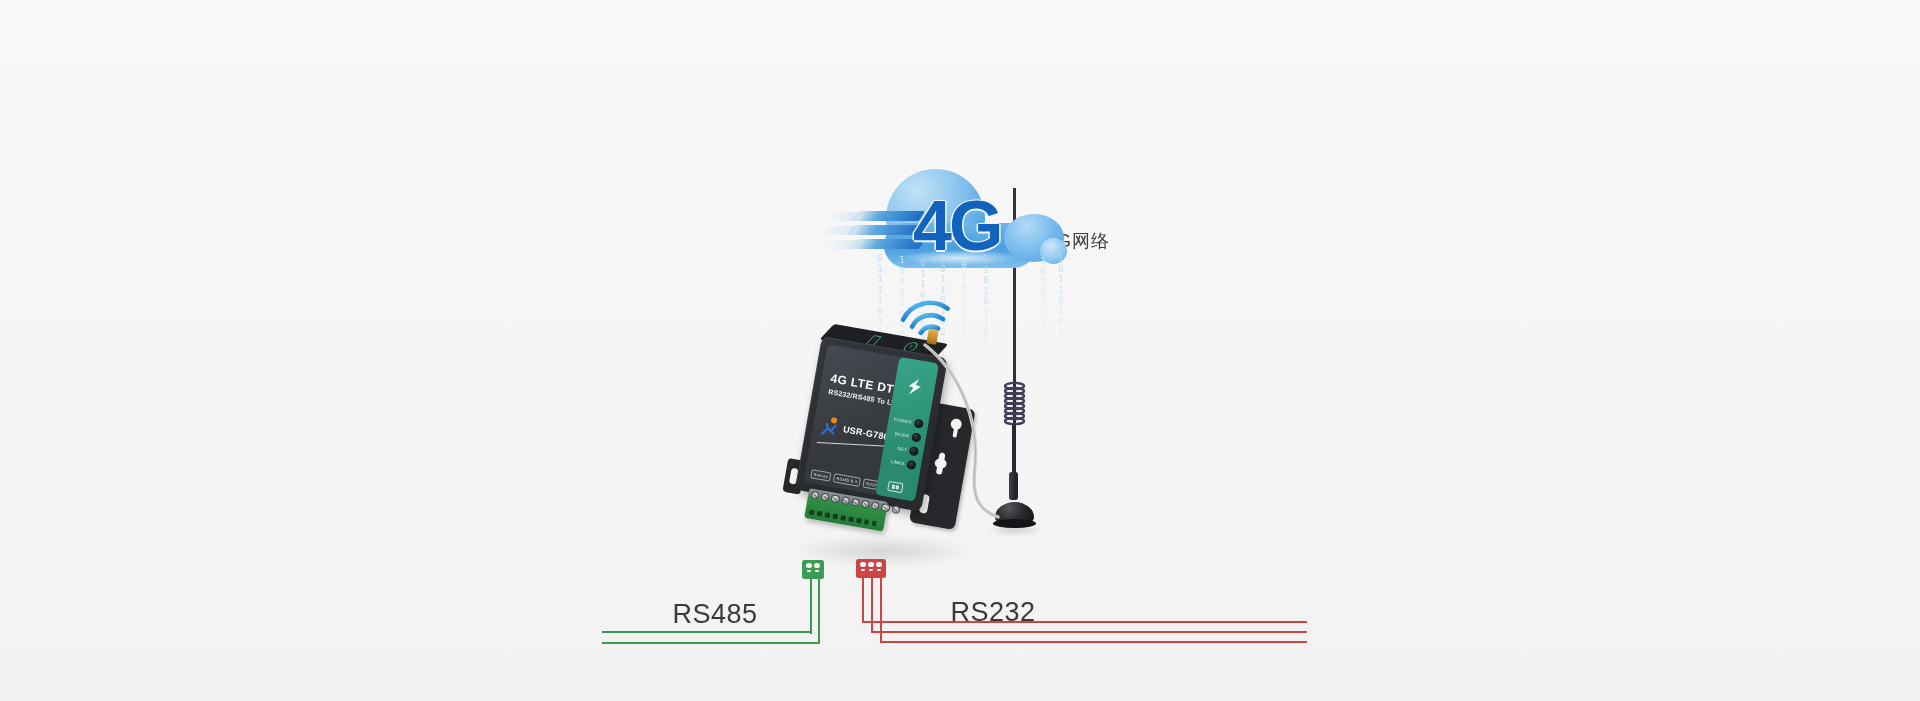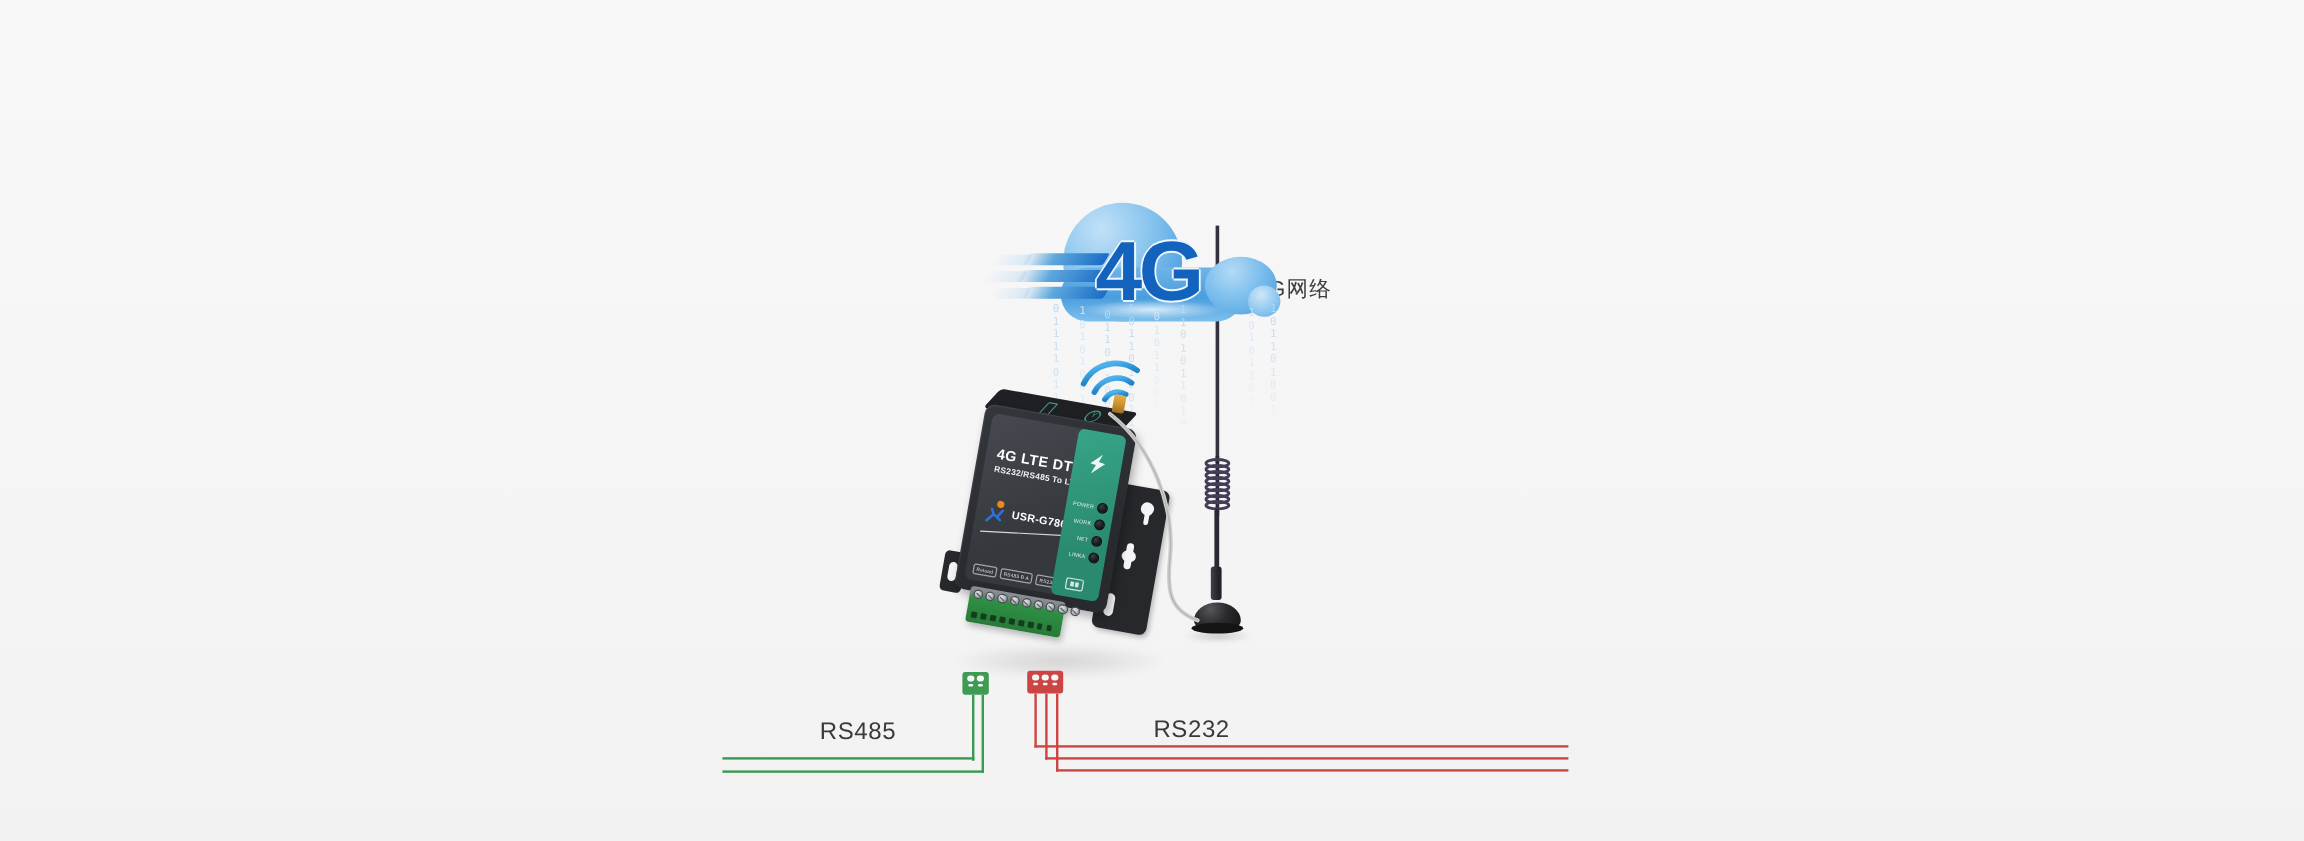--- a/index.html
+++ b/index.html
@@ -128,21 +128,21 @@
   .conn{position:absolute;border-radius:2.5px;z-index:8;display:flex;flex-direction:column;align-items:center;}
   .conn-485{left:802px;top:560px;width:22px;height:19px;background:#3d9b52;}
   .conn-232{left:856px;top:559px;width:30px;height:19px;background:#cd4543;}
   .conn .pins{display:flex;gap:2.5px;margin-top:2.5px;}
   .conn .pin{width:5.5px;height:5.5px;border-radius:50%;background:#f6f6f7;}
   .conn .slots{display:flex;gap:3.5px;margin-top:2px;}
   .conn .slot{width:4.5px;height:1.8px;background:#f6f6f7;border-radius:1px;}
   .wire{position:absolute;z-index:4;}
   .wire.g{background:#3a9a51;}
   .wire.r{background:#cd4543;}
-  .wire-label{position:absolute;font-size:20px;color:#3a3a3a;letter-spacing:.5px;z-index:9;}
+  .wire-label{position:absolute;font-size:27px;color:#3a3a3a;letter-spacing:.5px;z-index:9;}
   .lbl-485{left:660px;top:599px;width:110px;text-align:center;}
   .lbl-232{left:938px;top:597px;width:110px;text-align:center;}
 </style>
 </head>
 <body>
 
 <div class="stage">
 
   <div class="abs ant-rod-top"></div>
 

